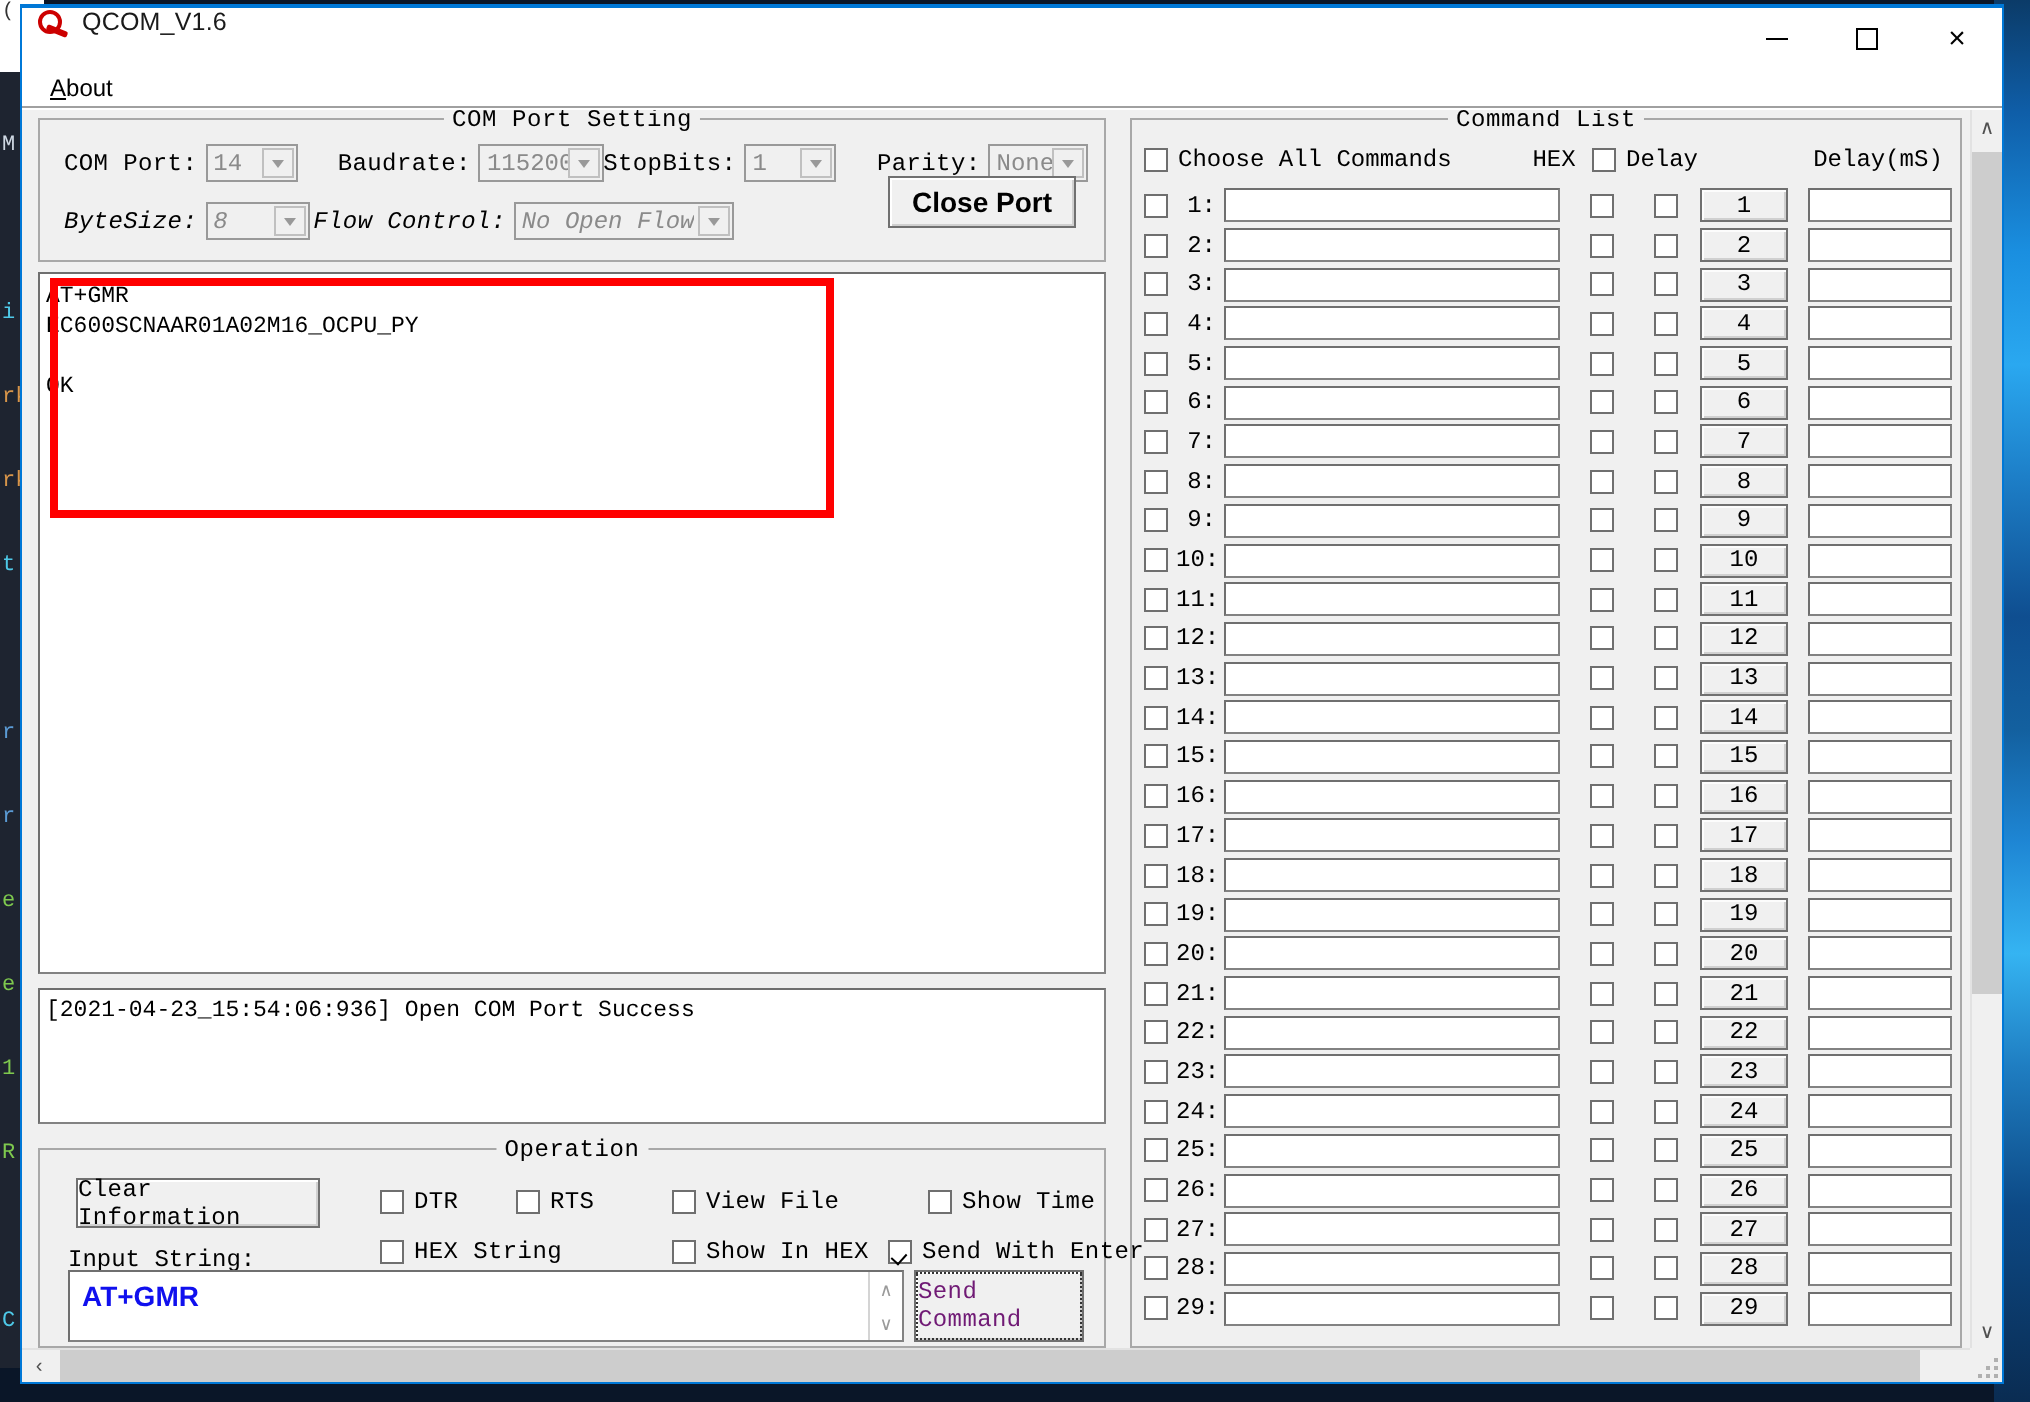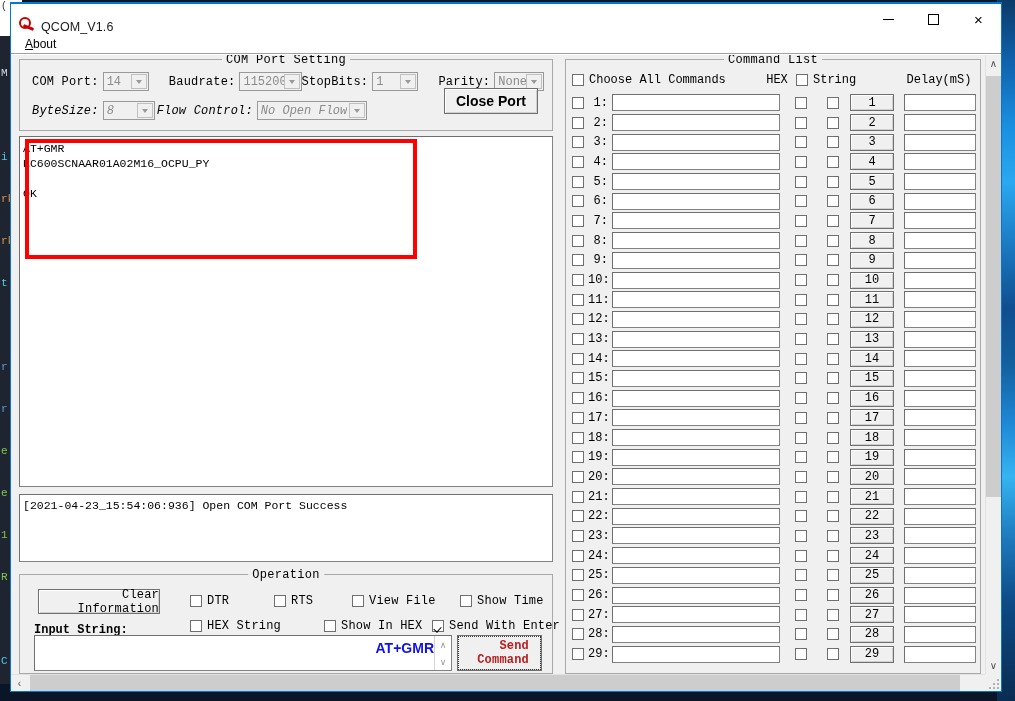--- a/index.html
+++ b/index.html
@@ -57,21 +57,21 @@
     width: 992px; height: 690px;
     background: #f0f0f0;
     border: 1px solid #0078d7;
     border-top: 2px solid #0078d7;
     display: flex; flex-direction: column;
   }
 
   
   #titlebar {
     height: 30px; background: #ffffff;
-    display: flex; align-items: flex-end;
+    display: flex; align-items: flex-start;
     flex: none;
     position: relative;
   }
   #app-icon {
     width: 18px; height: 18px; margin-left: 6px; margin-right: 6px;
     position: relative; flex: none;
   }
   #app-icon .q-ring {
     position: absolute; left: 2px; top: 1px;
     width: 12px; height: 12px;
@@ -203,31 +203,31 @@
   #logbox {
     margin: 7px 8px 0 0; height: 68px; flex: none;
     background: #ffffff; border: 1px solid #828282;
     border-top-color: #6f6f6f; border-left-color: #6f6f6f;
     padding: 3px; overflow: hidden;
     font-family: "Liberation Mono", monospace;
     font-size: 11.5px; line-height: 15px; color: #000; white-space: pre;
   }
 
   
-  #operation { height: 100px; margin: 12px 8px 0 0; flex: none; text-align: right; }
+  #operation { height: 100px; margin: 12px 8px 0 0; flex: none; }
   #btn-clear {
     position: absolute; left: 18px; top: 14px;
     width: 122px; height: 25px;
     background: #f0f0f0; border: 1px solid #707070;
     box-shadow: inset 1px 1px 0 #ffffff, inset -1px -1px 0 #d0d0d0;
     font-size: 12px; color: #000;
     display: flex; align-items: center; justify-content: center;
     letter-spacing: .2px;
   }
-  #input-string-label { position: absolute; left: 14px; top: 48px; font-size: 12px; color: #000; font-weight: bold; }
+  #input-string-label { position: absolute; left: 14px; top: 48px; font-size: 12px; color: #000; }
   #cbgrid { position: absolute; left: 170px; top: 13px; }
   #cbgrid .cbrow { display: flex; height: 25px; align-items: center; }
   .cbitem { display: flex; align-items: center; white-space: nowrap; }
   .chk {
     width: 12px; height: 12px; background: #ffffff;
     border: 1px solid #6f6f6f; margin-right: 5px;
     flex: none; position: relative;
   }
   .chk.checked::after {
     content: ""; position: absolute;
@@ -260,22 +260,22 @@
     color: #9a9a9a; font-size: 9px; font-family: "Liberation Sans", sans-serif;
   }
   #btn-send {
     position: absolute; left: 437px; top: 60px;
     width: 85px; height: 36px;
     background: #f0f0f0; border: 1px solid #707070;
     box-shadow: inset 1px 1px 0 #ffffff, inset -1px -1px 0 #d0d0d0;
     display: flex; align-items: center; justify-content: center;
   }
   #btn-send .focusring {
-    border: 1px dotted #333; padding: 2px 11px;
-    font-size: 12px; color: #b91c1c; letter-spacing: .2px; font-weight: bold;
+    border: 1px dotted #333; padding: 2px 0;
+    font-size: 12px; color: #701a75; letter-spacing: .2px;
   }
 
   
   #right-col {
     flex: 1; padding: 4px 4px 0 4px; min-width: 0;
     display: flex; flex-direction: column;
   }
   #cmdlist { flex: 1; min-height: 0; position: relative; display: flex; }
   #cmdlist-body {
     position: absolute; left: 0; top: 0; right: 0; bottom: 0;
@@ -500,39 +500,39 @@
         <div id="logbox">[2021-04-23_15:54:06:936] Open COM Port Success</div>
 
         <div class="groupbox" id="operation">
           <span class="gb-title">Operation</span>
 
           <div id="btn-clear">Clear Information</div>
           <span id="input-string-label">Input String:</span>
 
           <div id="cbgrid">
             <div class="cbrow">
-              <div class="cbitem" style="width:84px">
+              <div class="cbitem" style="width:68px">
                 <span class="chk"></span>
                 <span class="cblabel">DTR</span>
               </div>
               <div class="cbitem" style="width:78px">
                 <span class="chk"></span>
                 <span class="cblabel">RTS</span>
               </div>
-              <div class="cbitem" style="width:108px">
+              <div class="cbitem" style="width:128px">
                 <span class="chk"></span>
                 <span class="cblabel">View File</span>
               </div>
               <div class="cbitem">
                 <span class="chk"></span>
                 <span class="cblabel">Show Time</span>
               </div>
             </div>
             <div class="cbrow">
-              <div class="cbitem" style="width:134px">
+              <div class="cbitem" style="width:146px">
                 <span class="chk"></span>
                 <span class="cblabel">HEX String</span>
               </div>
               <div class="cbitem" style="width:108px">
                 <span class="chk"></span>
                 <span class="cblabel">Show In HEX</span>
               </div>
               <div class="cbitem">
                 <span class="chk checked"></span>
                 <span class="cblabel">Send With Enter</span>
@@ -560,21 +560,21 @@
 
           <div id="cmdlist-body">
             <div id="cmd-header">
               <div class="hdr-chooseall">
                 <span class="chk"></span>
                 <span class="hdr-cell">Choose All Commands</span>
               </div>
               <div class="hdr-cell" id="hdr-hex">HEX</div>
               <div id="hdr-enter">
                 <span class="chk"></span>
-                <span class="hdr-cell">String</span>
+                <span class="hdr-cell">Delay</span>
               </div>
               <div class="hdr-cell" id="hdr-num"></div>
               <div class="hdr-cell" id="hdr-delay">Delay(mS)</div>
             </div>
 
             <div id="cmd-rows">
                 <div class="cmd-row">
                   <span class="chk rowchk"></span>
                   <span class="rownum">1:</span>
                   <div class="cmd-input"></div>

